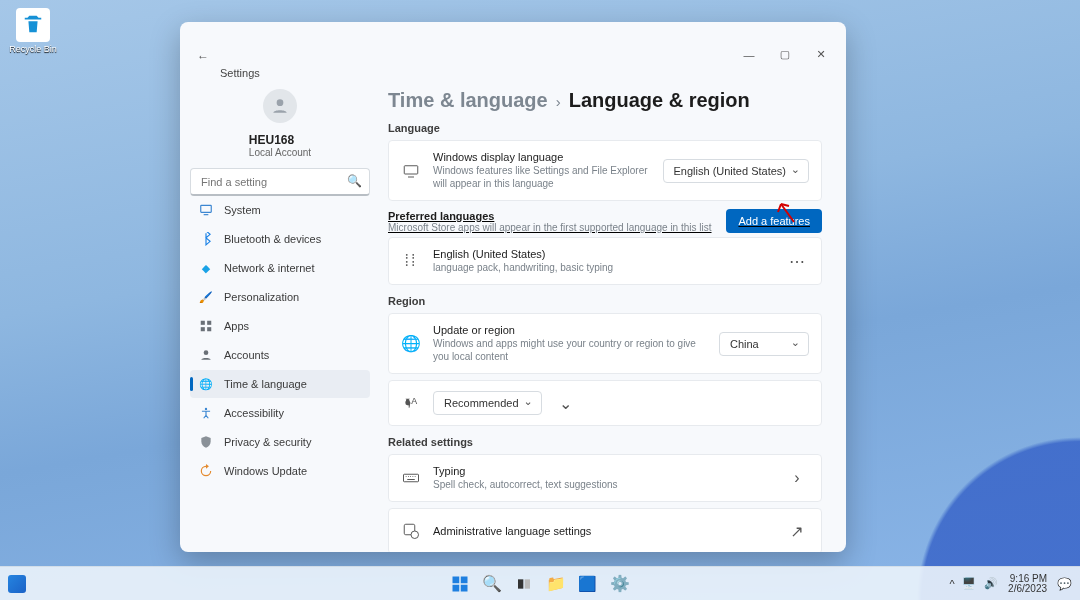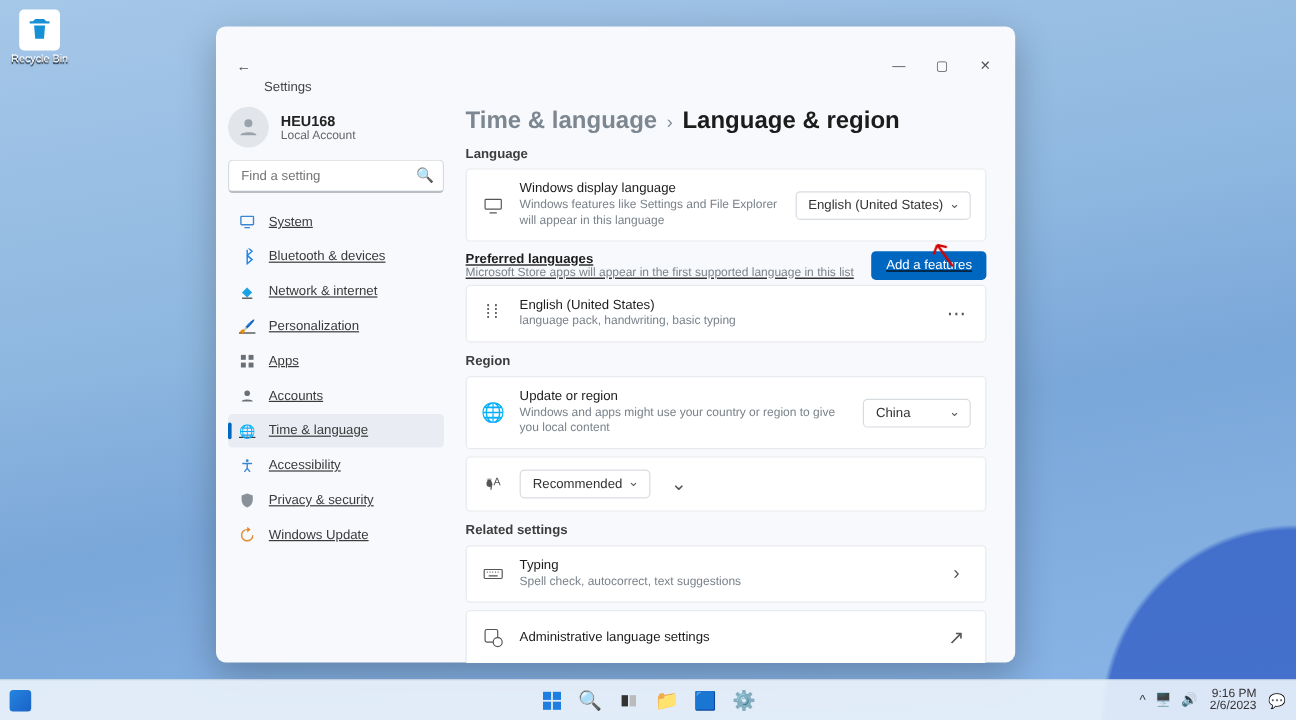--- a/index.html
+++ b/index.html
@@ -14,30 +14,30 @@
 
   .window { position:absolute; top:22px; left:180px; width:666px; height:530px; background:#f7f9fc; border-radius:8px; box-shadow:0 10px 30px rgba(0,0,0,.25); display:flex; flex-direction:column; }
   .titlebar { display:flex; align-items:center; padding:8px 10px 4px; }
   .back-btn { width:26px; height:26px; display:flex; align-items:center; justify-content:center; font-size:12px; color:#555; border-radius:4px; cursor:pointer; }
   .titlebar .title { font-size:11px; color:#444; margin-left:4px;margin-top:37px; }
   .win-controls { margin-left:auto; display:flex; gap:6px; }
   .win-btn { width:30px; height:24px; display:flex; align-items:center; justify-content:center; color:#555; border-radius:4px; font-size:11px; cursor:pointer; }
 
   .window-body { flex:1; display:flex; overflow:hidden; }
   .sidebar { width:200px; padding:6px 10px 10px; display:flex; flex-direction:column; }
-  .user { display:flex; align-items:center; gap:10px; margin-bottom:10px; }
+  .user { display:flex; align-items:center; gap:10px; margin-bottom:10px;flex-direction:column; }
   .avatar { width:34px; height:34px; border-radius:50%; background:#e2e6ea; display:flex; align-items:center; justify-content:center; color:#8b929a; }
   .user .name { font-size:12px; font-weight:600; color:#222; }
   .user .sub { font-size:10px; color:#666; }
-  .search { position:relative; margin-bottom:10px; }
+  .search { position:relative; }
   .search input { width:100%; height:28px; border:1px solid #d7dce1; border-radius:4px; padding:0 28px 0 10px; font-size:11px; background:#fff; border-bottom:2px solid #b8bec4; }
   .search .icon { position:absolute; right:8px; top:6px; color:#666; font-size:12px; }
 
   .nav { display:flex; flex-direction:column; gap:1px; }
-  .nav-item { display:flex; align-items:center; gap:10px; padding:6px 8px; font-size:11px; color:#3a3a3a; border-radius:4px; cursor:pointer;text-decoration:underline; }
+  .nav-item { display:flex; align-items:center; gap:10px; padding:6px 8px; font-size:11px; color:#3a3a3a; border-radius:4px; cursor:pointer; }
   .nav-item.active { background:#e9edf3; position:relative; }
   .nav-item.active:before { content:""; position:absolute; left:0; top:7px; bottom:7px; width:3px; background:#0067c0; border-radius:2px; }
   .nav-icon { width:16px; height:16px; display:flex; align-items:center; justify-content:center; }
 
   .content { flex:1; padding:6px 24px 16px 8px; overflow:auto; }
   .crumb { display:flex; align-items:baseline; gap:8px; margin-bottom:8px; }
   .crumb .p1 { font-size:20px; font-weight:600; color:#7d8791; }
   .crumb .arrow { font-size:15px; color:#7d8791; }
   .crumb .p2 { font-size:20px; font-weight:600; color:#1c1c1c; }
 

